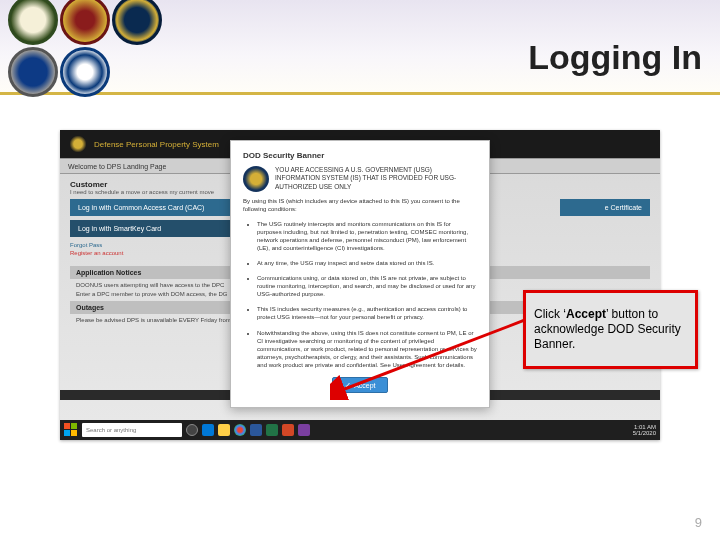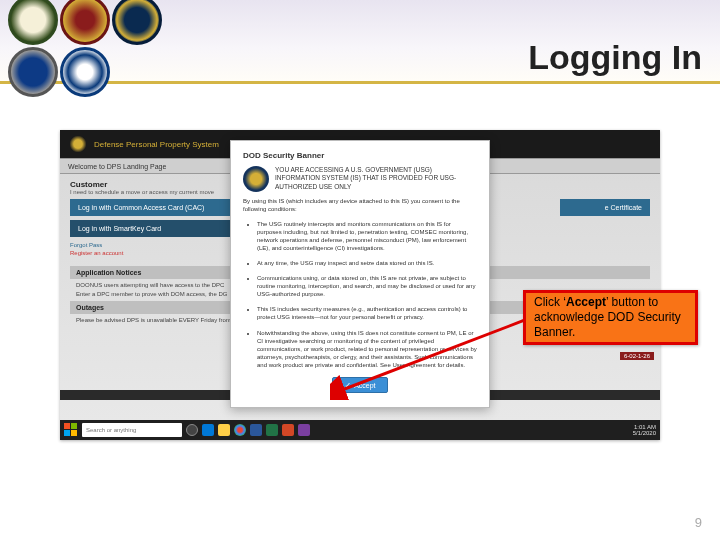--- a/index.html
+++ b/index.html
@@ -1,18 +1,18 @@
 <!DOCTYPE html>
 <html><head>
 <meta charset="utf-8">
 <style>
   * { box-sizing: border-box; margin: 0; padding: 0; }
   body { width: 720px; height: 540px; font-family: Arial, sans-serif; background: #fff; position: relative; overflow: hidden; }
 
-  .slide-header { height: 84px; position: relative; background: linear-gradient(to bottom, #e8e4f0 0%, #f8f6fa 60%, #fffdf7 100%); border-bottom: 3px solid #d4b545; }
+  .slide-header { height: 95px; position: relative; background: linear-gradient(to bottom, #e8e4f0 0%, #f8f6fa 60%, #fffdf7 100%); border-bottom: 3px solid #d4b545; }
   .seals { position: absolute; left: 8px; top: -5px; display: grid; grid-template-columns: repeat(3, 50px); grid-auto-rows: 50px; gap: 2px; }
   .seal { width: 50px; height: 50px; border-radius: 50%; display: flex; align-items: center; justify-content: center; font-size: 20px; }
   .seal.army { background: radial-gradient(circle, #f5f0d8 40%, #3a5323 70%); border: 3px solid #2f4a1f; }
   .seal.usmc { background: radial-gradient(circle, #8a1c1c 30%, #d4af37 70%); border: 3px solid #6b1515; }
   .seal.navy { background: radial-gradient(circle, #0a2a50 40%, #d4af37 65%, #0a2a50 75%); border: 3px solid #061d3a; }
   .seal.af { background: radial-gradient(circle, #0d3a85 45%, #999 70%); border: 3px solid #555; }
   .seal.cg { background: radial-gradient(circle, #fff 25%, #0a3a7a 55%, #fff 75%); border: 3px solid #0a3a7a; }
   .slide-title { position: absolute; right: 18px; top: 38px; font-size: 34px; font-weight: bold; color: #222; }
 
   .screenshot-area { position: absolute; left: 60px; top: 130px; width: 600px; height: 310px; background: #c2410c; box-shadow: 0 1px 3px rgba(0,0,0,0.3); }
@@ -53,21 +53,21 @@
   .modal .m-title { text-align: left; font-weight: bold; font-size: 8px; margin-bottom: 6px; }
   .modal .m-head { display: flex; gap: 6px; align-items: flex-start; margin-bottom: 6px; }
   .modal .m-seal { width: 26px; height: 26px; border-radius: 50%; background: radial-gradient(circle, #d4af37 30%, #14335c 60%); flex-shrink: 0; }
   .modal .m-warn { font-size: 6.5px; line-height: 1.3; }
   .modal .m-sub { font-size: 6px; margin: 4px 0 6px; line-height: 1.3; }
   .modal ul { list-style: disc; padding-left: 14px; }
   .modal li { margin-bottom: 7px; line-height: 1.35; }
   .accept-btn { display: flex; align-items: center; gap: 3px; margin: 8px auto 0; width: 56px; height: 16px; background: #3b8fd6; color: #fff; font-size: 7px; border: 1px solid #2d6fa8; border-radius: 2px; justify-content: center; cursor: pointer; }
   .accept-btn .chk { font-size: 8px; }
 
-  .callout { position: absolute; right: 22px; top: 290px; width: 175px; background: #f97316; border: 3px solid #d00; padding: 2px 8px; font-size: 12px; line-height: 1.25; box-shadow: 1px 1px 3px rgba(0,0,0,0.3); z-index: 10; }
+  .callout { position: absolute; right: 22px; top: 290px; width: 175px; background: #e5e5e5; border: 3px solid #d00; padding: 14px 8px; font-size: 12px; line-height: 1.25; box-shadow: 1px 1px 3px rgba(0,0,0,0.3); z-index: 10; }
   .callout .accept-word { font-weight: bold; }
   .arrow { position: absolute; right: 195px; top: 310px; width: 195px; height: 90px; z-index: 9; pointer-events: none; }
 
   .page-num { position: absolute; right: 18px; bottom: 10px; font-size: 13px; color: #aaa; }
 </style>
 </head>
 <body>
 
 <div class="slide-header">
   <div class="seals">

